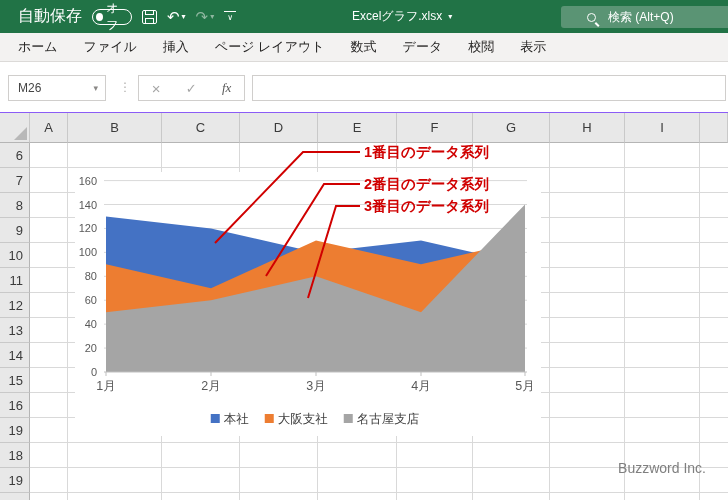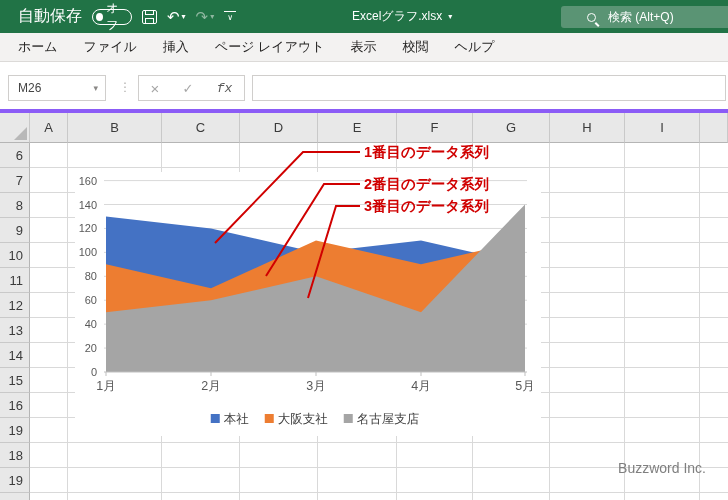--- a/index.html
+++ b/index.html
@@ -24,28 +24,28 @@
   .tb-title { position:absolute; left:352px; top:0; height:33px; display:flex; align-items:center; color:#fff; font-size:12px; gap:6px; cursor:pointer; }
   .searchbox { position:absolute; left:549px; top:6px; width:179px; height:22px; background:#5a9474; border-radius:3px; display:flex; align-items:center; color:#fff; font-size:12px; padding-left:26px; gap:12px; cursor:text;margin-left:12px; }
   .mag-icon { width:9px; height:9px; border:1.5px solid #fff; border-radius:50%; position:relative; flex:0 0 auto; }
   .mag-icon::after { content:""; position:absolute; left:8px; top:8px; width:5px; height:1.5px; background:#fff; transform:rotate(45deg); transform-origin:0 0; }
 
   
   .ribbon { position:absolute; left:0; top:33px; width:728px; height:29px; background:#f3f2f1; border-bottom:1px solid #dcdad8; display:flex; align-items:center; padding-left:5px; }
   .rtab { font-size:13px; color:#252423; padding:0 13px; height:29px; display:flex; align-items:center; cursor:pointer; white-space:nowrap; }
 
   
-  .fbar { position:absolute; left:0; top:62px; width:728px; height:51px; background:#fff; border-bottom:4px solid #8b5cf6; }
+  .fbar { position:absolute; left:0; top:62px; width:728px; height:51px; background:#fff; border-bottom:1px solid #8b5cf6; }
   .namebox { position:absolute; left:8px; top:13px; width:98px; height:26px; border:1px solid #d0cecc; background:#fff; display:flex; align-items:center; font-size:12px; color:#444; padding-left:9px; cursor:pointer; }
   .namebox .nb-caret { position:absolute; right:7px; color:#8a8886; font-size:9px; }
   .fdots { position:absolute; left:119px; top:18px; color:#b0aeac; font-size:12px; letter-spacing:0; }
   .fxgroup { position:absolute; left:138px; top:13px; width:107px; height:26px; border:1px solid #d0cecc; background:#fff; display:flex; align-items:center; justify-content:space-around; }
   .fx-x { color:#a6a6a6; font-size:15px; cursor:pointer; }
   .fx-check { color:#a6a6a6; font-size:13px; cursor:pointer; }
-  .fx-fx { color:#595959; font-size:13px; font-family:Liberation Mono, monospace; font-style:italic; cursor:pointer; }
+  .fx-fx { color:#595959; font-size:13px; font-family:Liberation Serif, serif; font-style:italic; cursor:pointer; }
   .finput { position:absolute; left:252px; top:13px; width:474px; height:26px; border:1px solid #d0cecc; background:#fff; font-size:12px; color:#333; padding:4px 6px; cursor:text; }
 
   
   .sheet { position:absolute; left:0; top:113px; width:728px; height:387px; background:#fff; }
   .colheads { position:absolute; left:0; top:0; height:30px; width:728px; display:flex; }
   .corner { width:30px; height:30px; background:#e8e8e8; border-right:1px solid #c9c9c9; border-bottom:1px solid #b5b5b5; position:relative; cursor:pointer; }
   .corner::after { content:""; position:absolute; right:2px; bottom:2px; border-left:13px solid transparent; border-bottom:13px solid #b8b8b8; }
   .colhead { height:30px; background:#e8e8e8; border-right:1px solid #c9c9c9; border-bottom:1px solid #b5b5b5; display:flex; align-items:center; justify-content:center; font-size:13px; color:#3b3b3b; cursor:pointer; }
   .rowheads { position:absolute; left:0; top:30px; width:30px; height:357px; overflow:hidden; }
   .rowhead { width:30px; height:25px; background:#e8e8e8; border-bottom:1px solid #c9c9c9; border-right:1px solid #b5b5b5; display:flex; align-items:center; justify-content:flex-end; padding-right:6px; font-size:13px; color:#3b3b3b; cursor:pointer; }
@@ -81,23 +81,24 @@
       <span class="mag-icon"></span>
       <span>検索 (Alt+Q)</span>
     </div>
   </div>
 
   <div class="ribbon">
       <div class="rtab">ホーム</div>
       <div class="rtab">ファイル</div>
       <div class="rtab">挿入</div>
       <div class="rtab">ページ レイアウト</div>
+      <div class="rtab">数式</div>
+      <div class="rtab">データ</div>
+      <div class="rtab">校閲</div>
       <div class="rtab">表示</div>
-      <div class="rtab">校閲</div>
-      <div class="rtab">ヘルプ</div>
     </div>
 
   <div class="fbar">
     <div class="namebox">
       <span>M26</span>
       <span class="nb-caret">▾</span>
     </div>
     <div class="fdots">⋮</div>
     <div class="fxgroup">
       <span class="fx-x">×</span>

